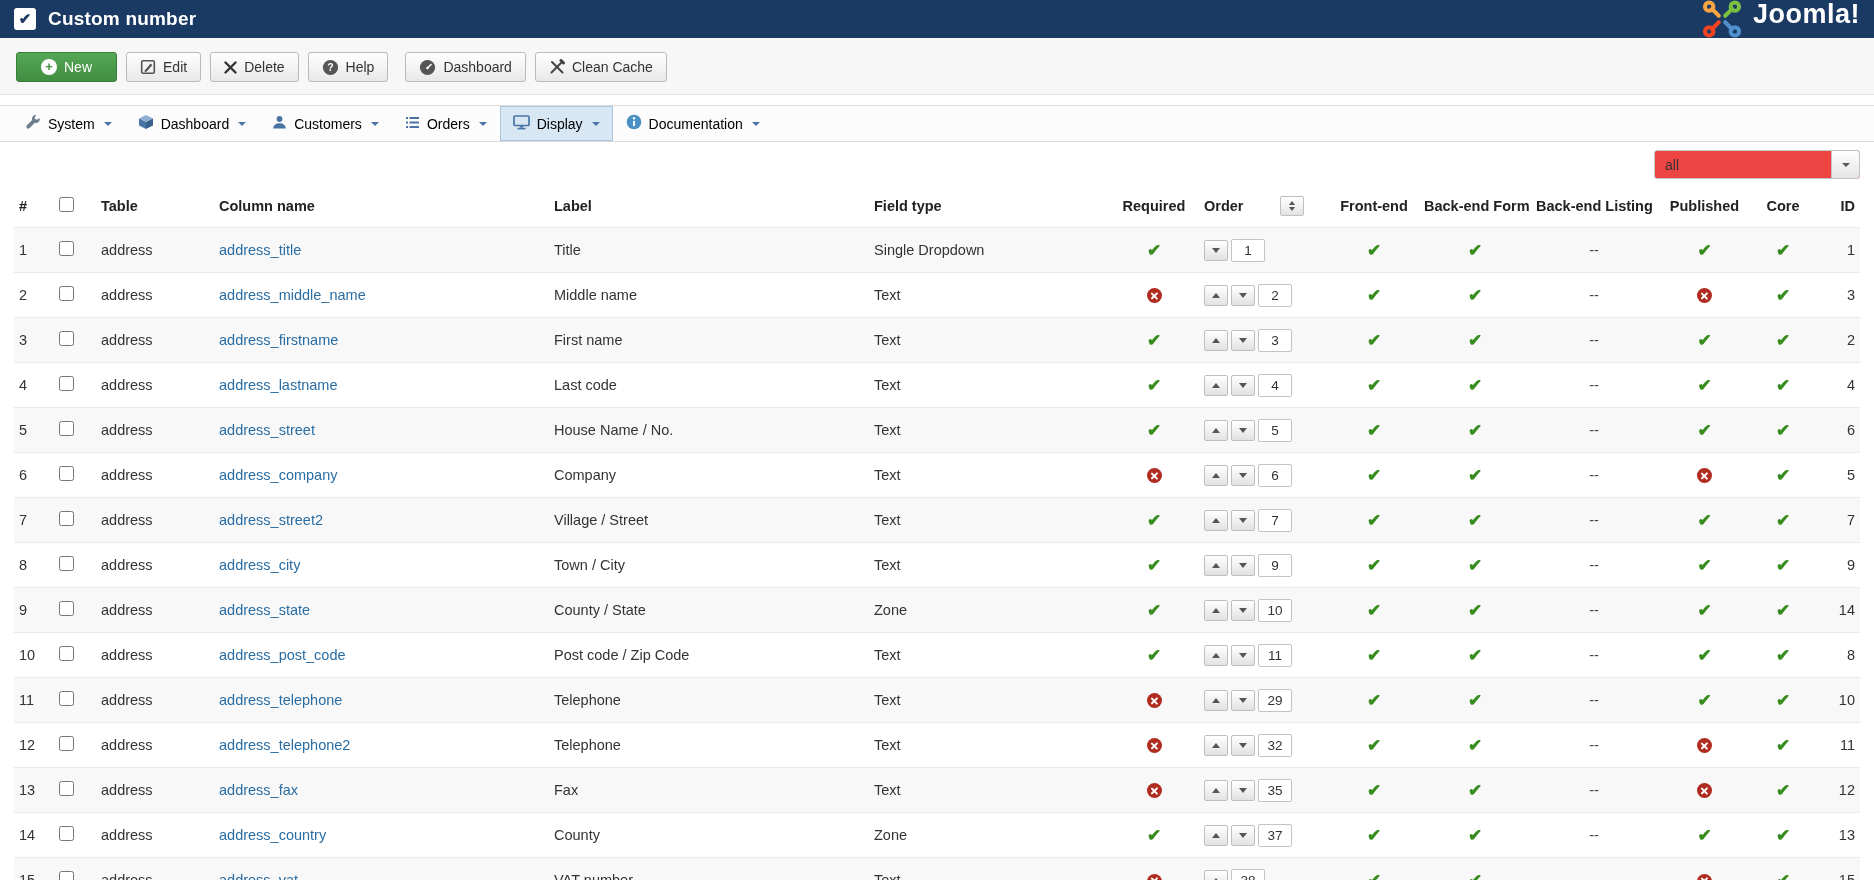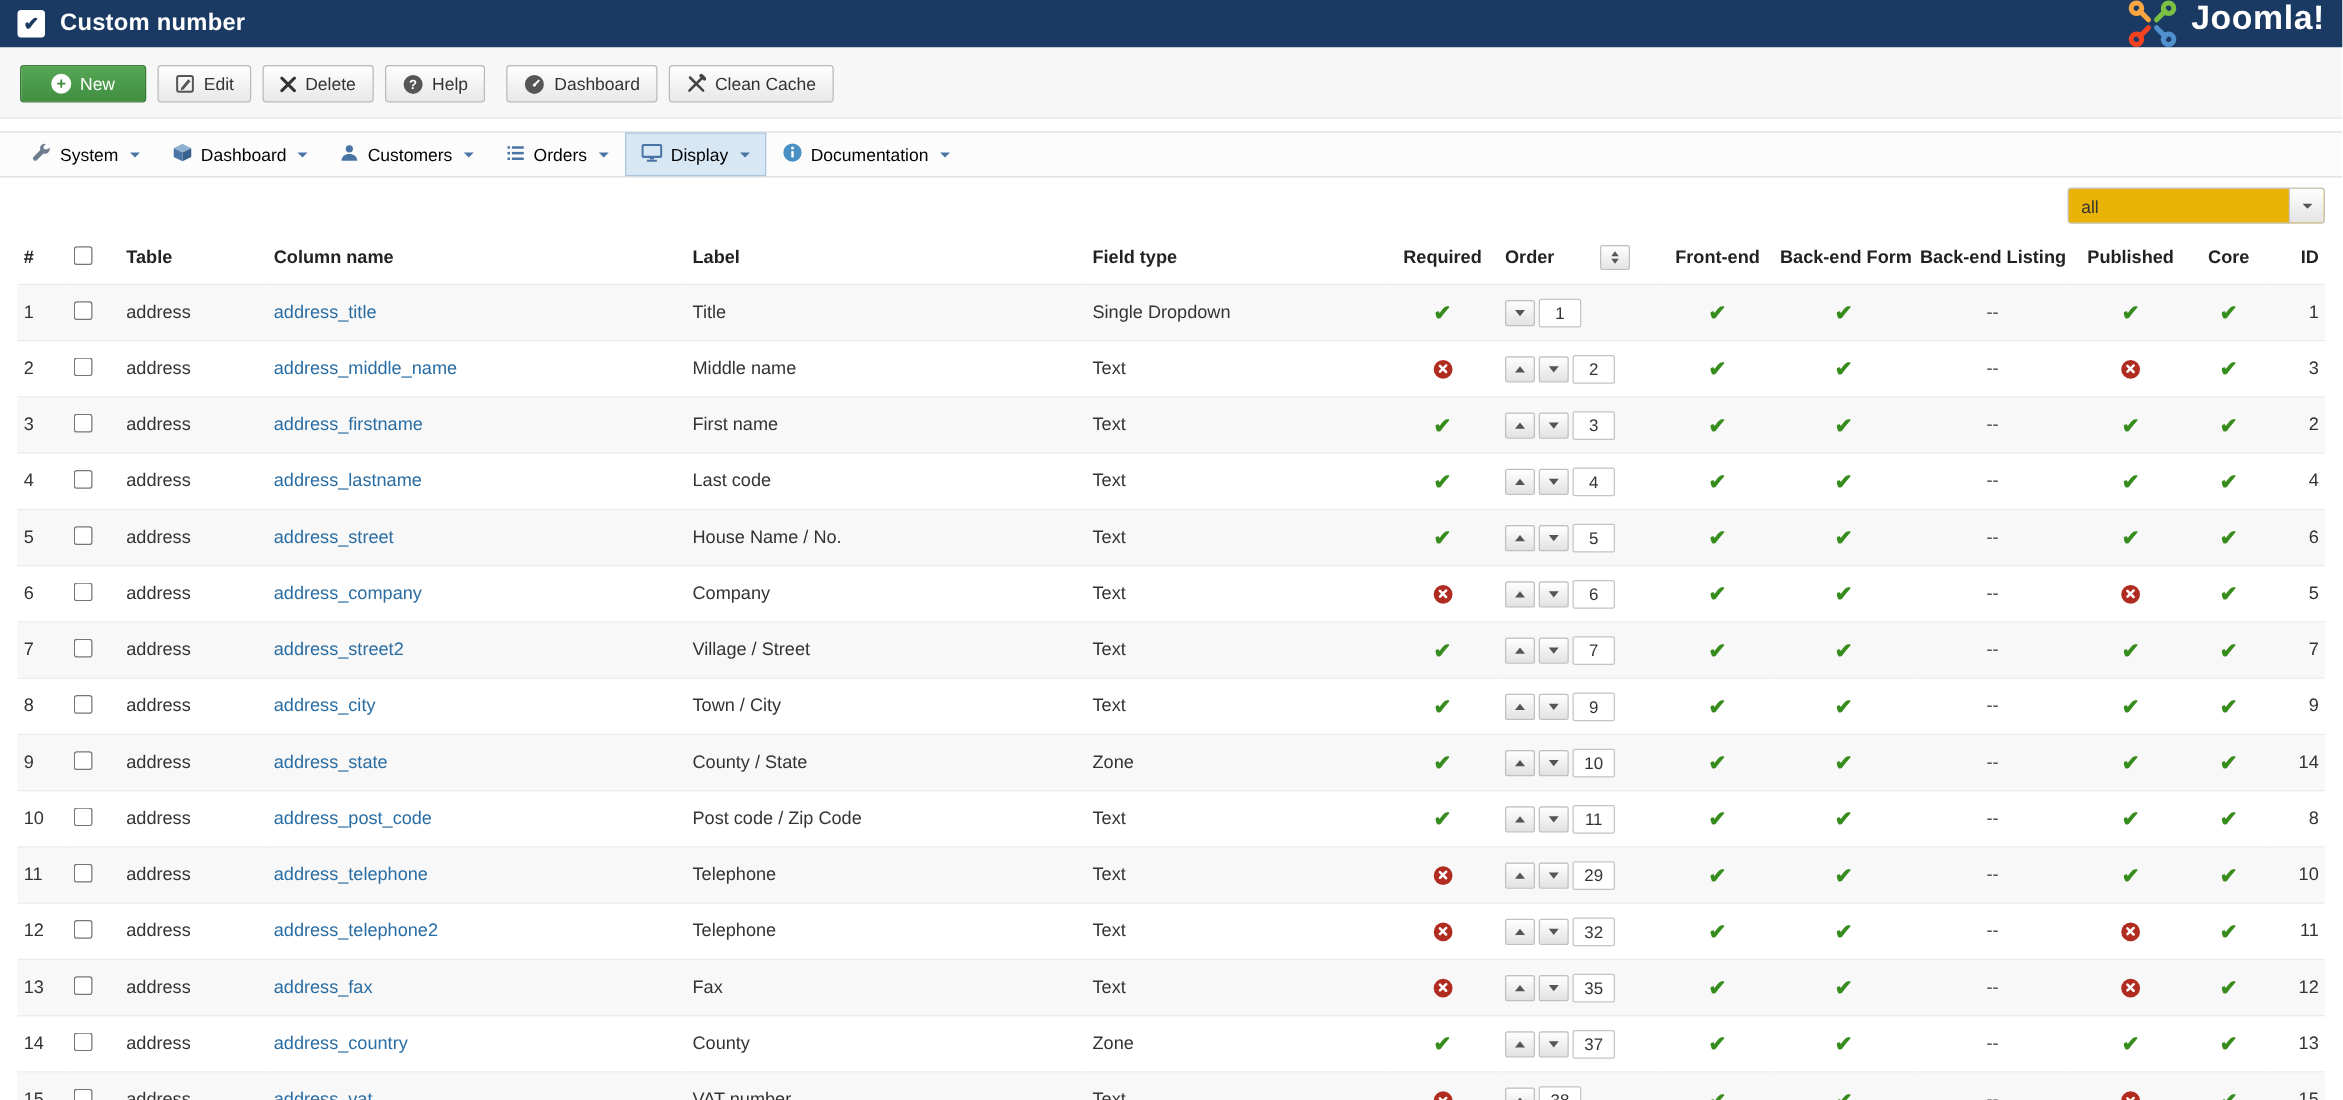--- a/index.html
+++ b/index.html
@@ -26,21 +26,21 @@
   
   .navbar { margin-top:10px; border-top:1px solid #dcdcdc; border-bottom:1px solid #dcdcdc; background:#fcfcfc; padding:0 12px; }
   .navbar ul { list-style:none; margin:0; padding:0; display:flex; }
   .nav-item { display:flex; align-items:center; gap:7px; padding:7px 12px; color:#000000; font-size:14px; cursor:pointer; border:1px solid transparent; }
   .nav-item.active { background:#d7e7f4; border-color:#a9c6de; }
   .caret { width:0; height:0; border-left:4px solid transparent; border-right:4px solid transparent; border-top:4px solid #4a74a4; margin-left:2px; }
   .caret.dark { border-top-color:#555; margin:0; }
 
   
   .filter-row { display:flex; justify-content:flex-end; padding:8px 14px 6px; }
-  .filter-select { display:flex; width:206px; height:29px; border:1px solid #c4c4c4; border-radius:3px; overflow:hidden; background:#eab308; cursor:pointer; }
+  .filter-select { display:flex; width:206px; height:29px; border:1px solid #c4c4c4; border-radius:3px; overflow:hidden; background:#ef4444; cursor:pointer; }
   .filter-value { flex:1; display:flex; align-items:center; padding:0 10px; font-size:14px; color:#333; }
   .filter-btn { width:28px; border:none; border-left:1px solid #c4c4c4; background:linear-gradient(#fff,#e4e4e4); display:flex; align-items:center; justify-content:center; cursor:pointer; }
 
   
   .table-wrap { padding:0 14px; }
   table { width:100%; border-collapse:collapse; table-layout:fixed; }
   th { font-size:14.5px; font-weight:bold; color:#222; text-align:center; padding:11px 5px; white-space:nowrap; }
   td { font-size:14.5px; padding:0 5px; height:45px; vertical-align:middle; white-space:nowrap; }
   th.left, td.left { text-align:left; }
   th.right, td.right { text-align:right; }

